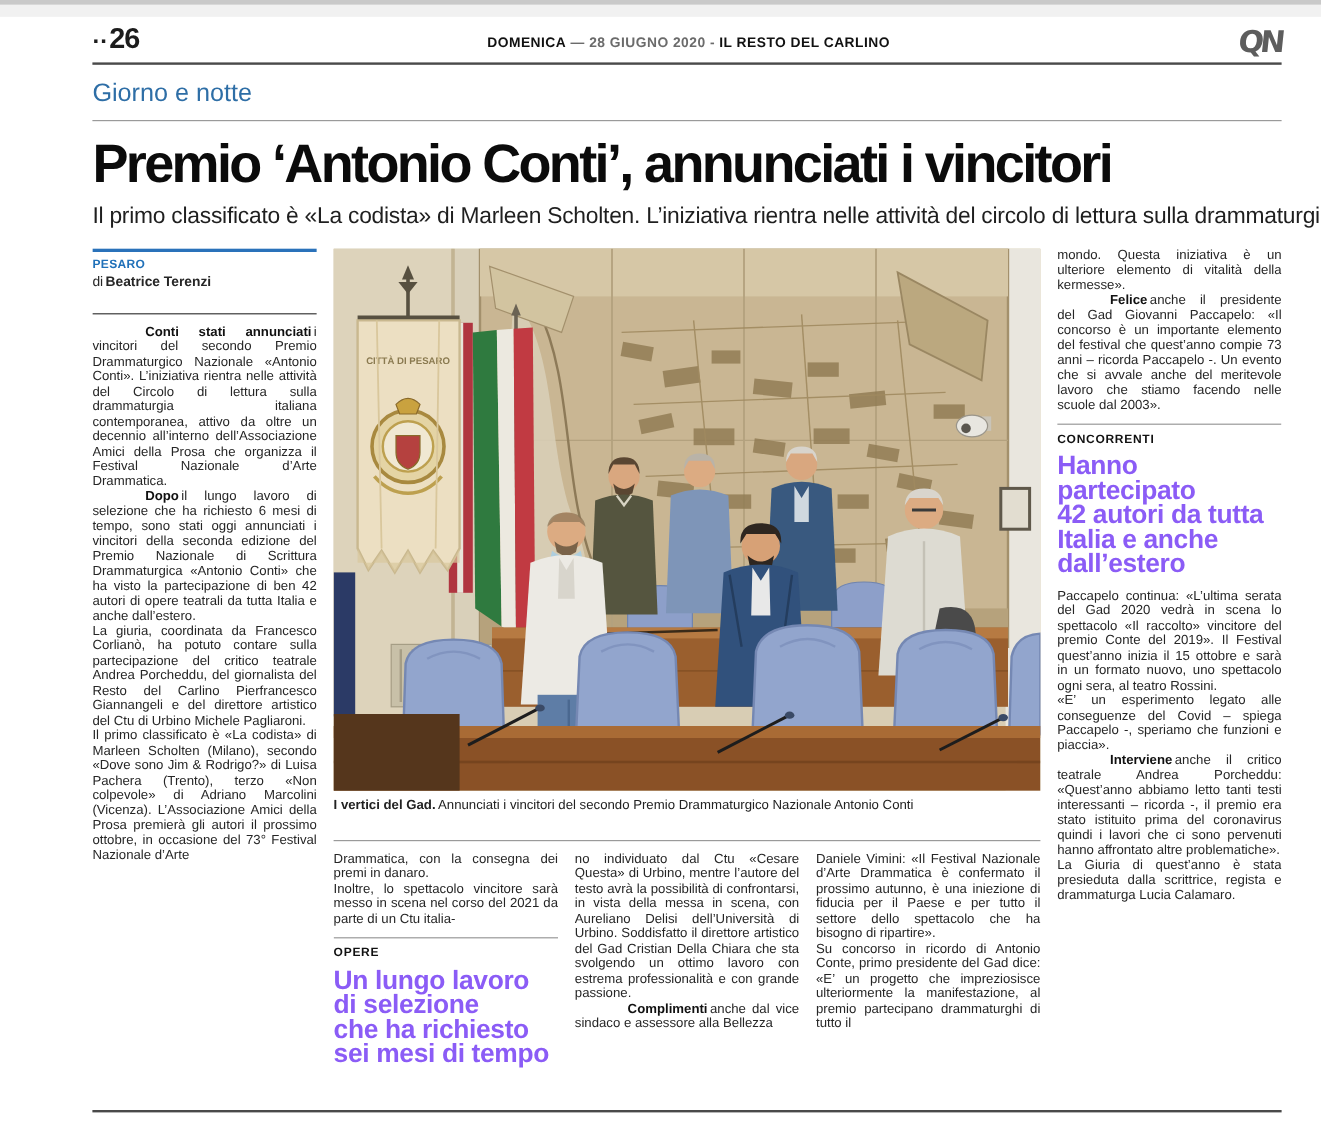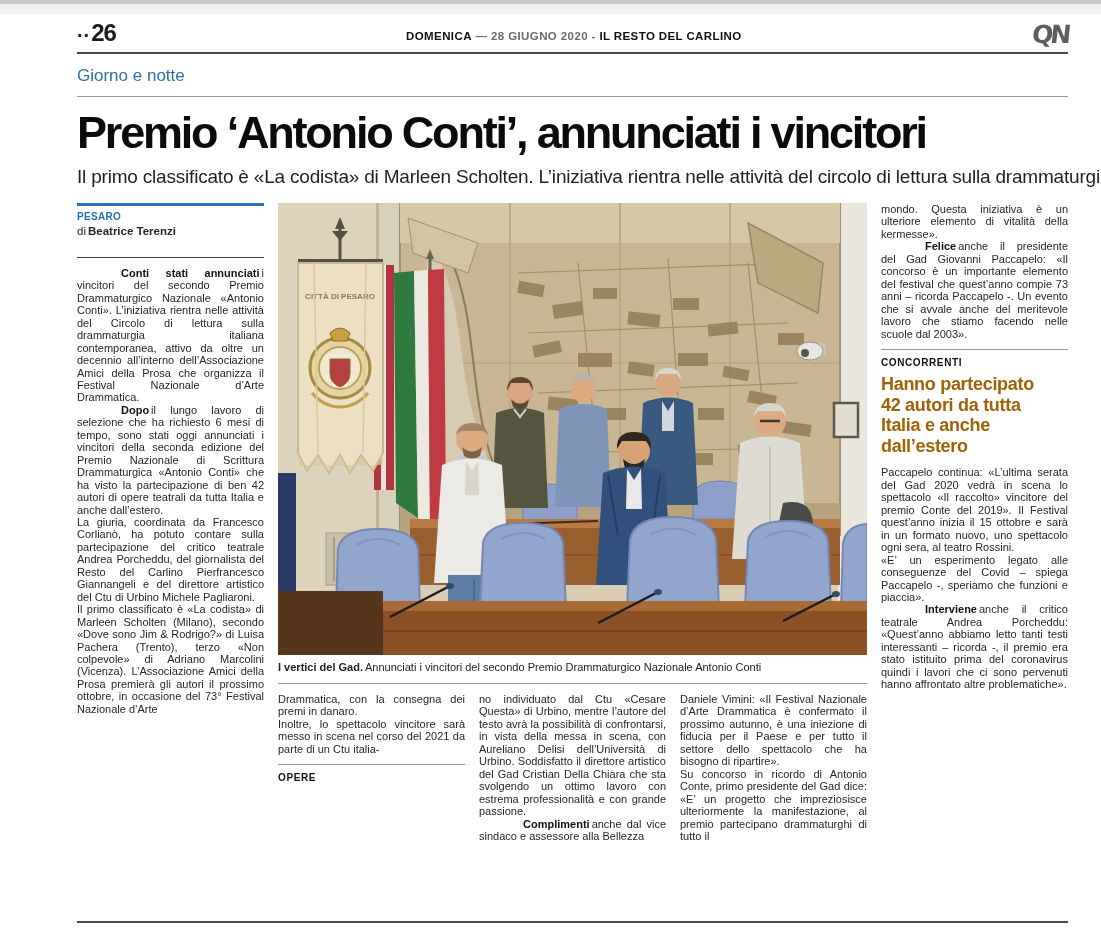--- a/index.html
+++ b/index.html
@@ -15,21 +15,21 @@
   .pagenum{font-weight:bold;font-size:24px;letter-spacing:-1px;line-height:22px;}
   .pagenum .dots{font-size:20px;letter-spacing:1px;position:relative;top:-4px;margin-right:1px;}
   .dateline{font-size:11.5px;letter-spacing:.4px;position:relative;top:-3px;}
   .dateline b{color:#111;}
   .dateline .mid{color:#6b6b6b;font-weight:bold;}
   .qn-logo{font-weight:bold;font-size:25px;color:#5d5d5d;letter-spacing:-3px;
            transform:skewX(-6deg);font-family:"DejaVu Sans",sans-serif;line-height:20px;}
 
   
   .section-row{padding:12px 0 10px 0;border-bottom:1px solid #9a9a9a;}
-  .section-title{color:#2e6fad;font-size:17px;}
+  .section-title{color:#2e6fad;font-size:21px;}
 
   
   .headline{margin-top:12px;font-size:45px;font-weight:bold;letter-spacing:-2.2px;
             color:#0b0b0b;line-height:48px;white-space:nowrap;}
   .subhead{margin-top:9px;font-size:19px;letter-spacing:-.2px;color:#1f1f1f;white-space:nowrap;}
 
   
   .content{display:grid;grid-template-columns:187px 589px 187px;column-gap:14px;
            margin-top:15px;height:712px;overflow:hidden;}
   .colA,.colE{overflow:hidden;}
@@ -39,31 +39,31 @@
 
   
   .byline{border-top:3px solid #2a72ba;padding-top:5px;margin-bottom:9px;}
   .byline .place{color:#2171b9;font-weight:bold;font-size:10px;letter-spacing:.3px;}
   .byline .author-row{font-size:11.5px;margin-top:2px;padding-bottom:19px;border-bottom:1px solid #3a3a3a;}
   .byline .author-row b{margin-left:2px;}
 
   
   .photo-wrap{width:589px;}
   .photo{display:block;width:589px;height:452px;background:#d8cdb4;}
-  .caption{font-size:11px;line-height:13px;margin-top:6px;padding-bottom:9px;
+  .caption{font-size:11px;line-height:13px;margin-top:6px;padding-bottom:22px;
            border-bottom:1px solid #9a9a9a;color:#222;}
   .caption b{margin-right:2px;}
   .mid-cols{display:grid;grid-template-columns:repeat(3,1fr);column-gap:14px;
             margin-top:9px;height:224px;overflow:hidden;}
   .mid-cols>div{overflow:hidden;}
 
   
   .pullquote{border-top:1px solid #9a9a9a;margin-top:9px;padding-top:7px;}
   .pq-kicker{font-size:10px;font-weight:bold;letter-spacing:.6px;color:#111;}
-  .pq-line{color:#a16207;font-weight:bold;font-size:18px;line-height:20.5px;letter-spacing:-.3px;}
+  .pq-line{color:#8b5cf6;font-weight:bold;font-size:22px;line-height:20.5px;letter-spacing:-.3px;}
   .pq-lines{margin-top:5px;}
   .colE .pullquote{margin-bottom:10px;}
 
   .bottom-rule{border-top:2px solid #4a4a4a;margin-top:6px;}
 </style>
 </head>
 <body>
 
 <div class="page">
   <div class="strip1"></div>
@@ -309,20 +309,26 @@
           <b>I vertici del Gad.</b><span>Annunciati i vincitori del secondo Premio Drammaturgico Nazionale Antonio Conti</span>
         </div>
 
         <div class="mid-cols">
 
           <div class="bodytext">
             <p><span>Drammatica, con la consegna dei premi in danaro.</span></p>
             <p><span>Inoltre, lo spettacolo vincitore sarà messo in scena nel corso del 2021 da parte di un Ctu italia-</span></p>
             <div class="pullquote">
               <div class="pq-kicker">OPERE</div>
+              <div class="pq-lines">
+                <div class="pq-line">Un lungo lavoro</div>
+                <div class="pq-line">di selezione</div>
+                <div class="pq-line">che ha richiesto</div>
+                <div class="pq-line">sei mesi di tempo</div>
+              </div>
             </div>
           </div>
 
           <div class="bodytext">
             <p><span>no individuato dal Ctu «Cesare Questa» di Urbino, mentre l’autore del testo avrà la possibilità di confrontarsi, in vista della messa in scena, con Aureliano Delisi dell’Università di Urbino. Soddisfatto il direttore artistico del Gad Cristian Della Chiara che sta svolgendo un ottimo lavoro con estrema professionalità e con grande passione.</span></p>
             <p><b class="lead">Complimenti</b><span>anche dal vice sindaco e assessore alla Bellezza</span></p>
           </div>
 
           <div class="bodytext">
             <p><span>Daniele Vimini: «Il Festival Nazionale d’Arte Drammatica è confermato il prossimo autunno, è una iniezione di fiducia per il Paese e per tutto il settore dello spettacolo che ha bisogno di ripartire».</span></p>
@@ -341,18 +347,19 @@
             <div class="pq-line">Hanno partecipato</div>
             <div class="pq-line">42 autori da tutta</div>
             <div class="pq-line">Italia e anche</div>
             <div class="pq-line">dall’estero</div>
           </div>
         </div>
 
         <p><span>Paccapelo continua: «L’ultima serata del Gad 2020 vedrà in scena lo spettacolo «Il raccolto» vincitore del premio Conte del 2019». Il Festival quest’anno inizia il 15 ottobre e sarà in un formato nuovo, uno spettacolo ogni sera, al teatro Rossini.</span></p>
         <p><span>«E’ un esperimento legato alle conseguenze del Covid – spiega Paccapelo -, speriamo che funzioni e piaccia».</span></p>
         <p><b class="lead">Interviene</b><span>anche il critico teatrale Andrea Porcheddu: «Quest’anno abbiamo letto tanti testi interessanti – ricorda -, il premio era stato istituito prima del coronavirus quindi i lavori che ci sono pervenuti hanno affrontato altre problematiche».</span></p>
+        <p><span>La Giuria di quest’anno è stata presieduta dalla scrittrice, regista e drammaturga Lucia Calamaro.</span></p>
       </div>
     </div>
 
     <div class="bottom-rule"></div>
   </div>
 </div>
 
 </body></html>

